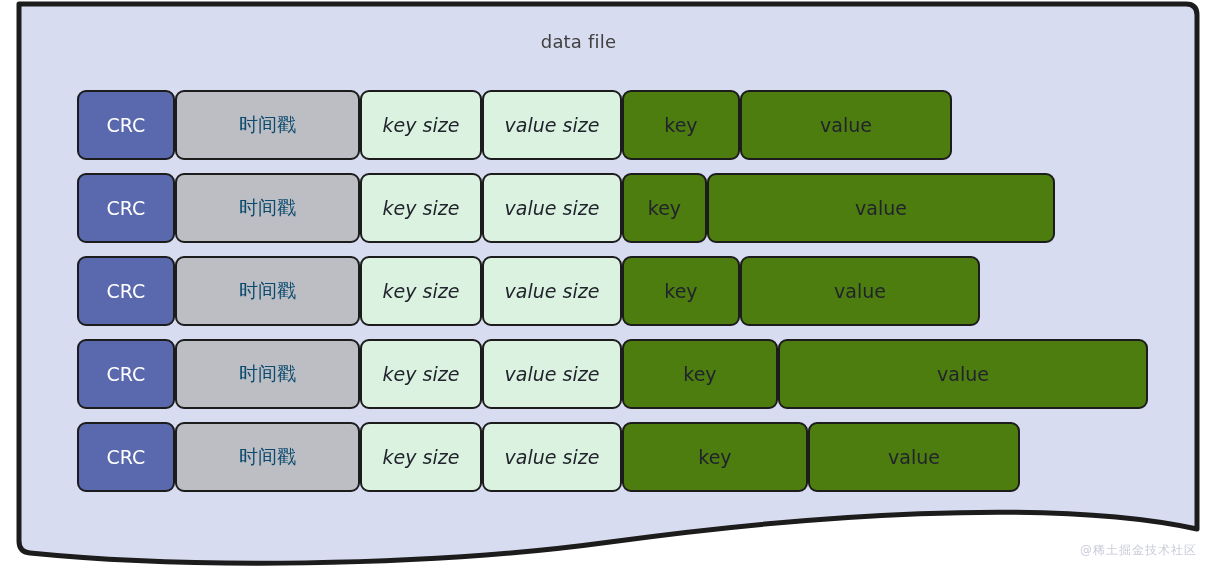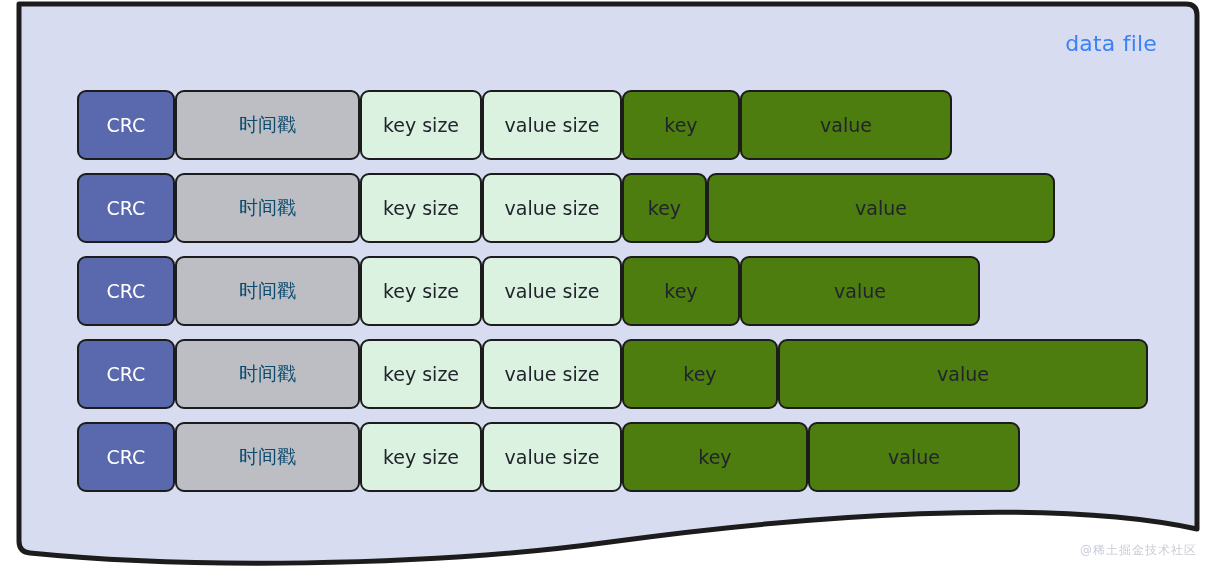--- a/index.html
+++ b/index.html
@@ -24,23 +24,23 @@
     left: 0;
     top: 0;
     width: 1205px;
     height: 567px;
   }
   #file-title {
     position: absolute;
     left: 0;
     top: 31px;
     width: 1157px;
-    text-align: right;
-    font-size: 22px;
-    color: #3b82f6;
+    text-align: center;
+    font-size: 18px;
+    color: #404040;
     letter-spacing: 0.2px;
     white-space: nowrap;
   }
   #rows {
     position: absolute;
     left: 0;
     top: 0;
     width: 1205px;
     height: 567px;
   }
@@ -66,20 +66,21 @@
   .f-crc {
     background: #5a68ad;
     color: #ffffff;
   }
   .f-timestamp {
     background: #bcbec4;
     color: #0c4a6e;
   }
   .f-keysize, .f-valuesize {
     background: #dbf2e0;
+    font-style: italic;
   }
   .f-key, .f-value {
     background: #4d7c0f;
   }
   #watermark {
     position: absolute;
     right: 8px;
     bottom: 8px;
     font-size: 12px;
     color: #c9ccd8;

